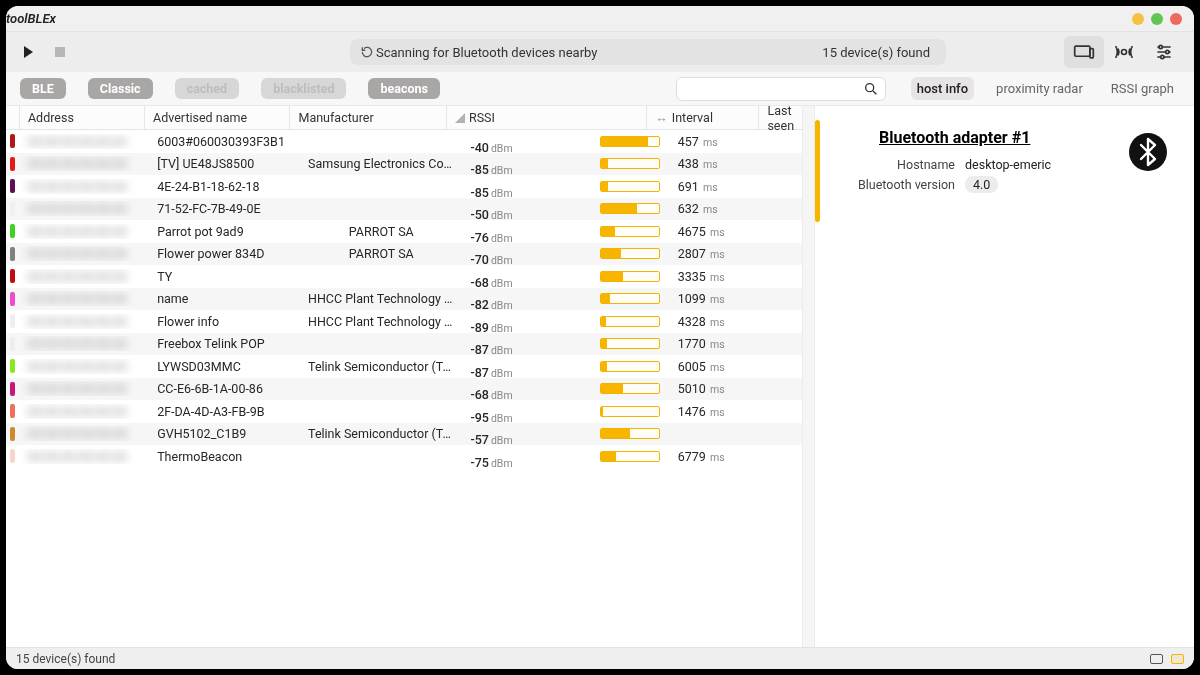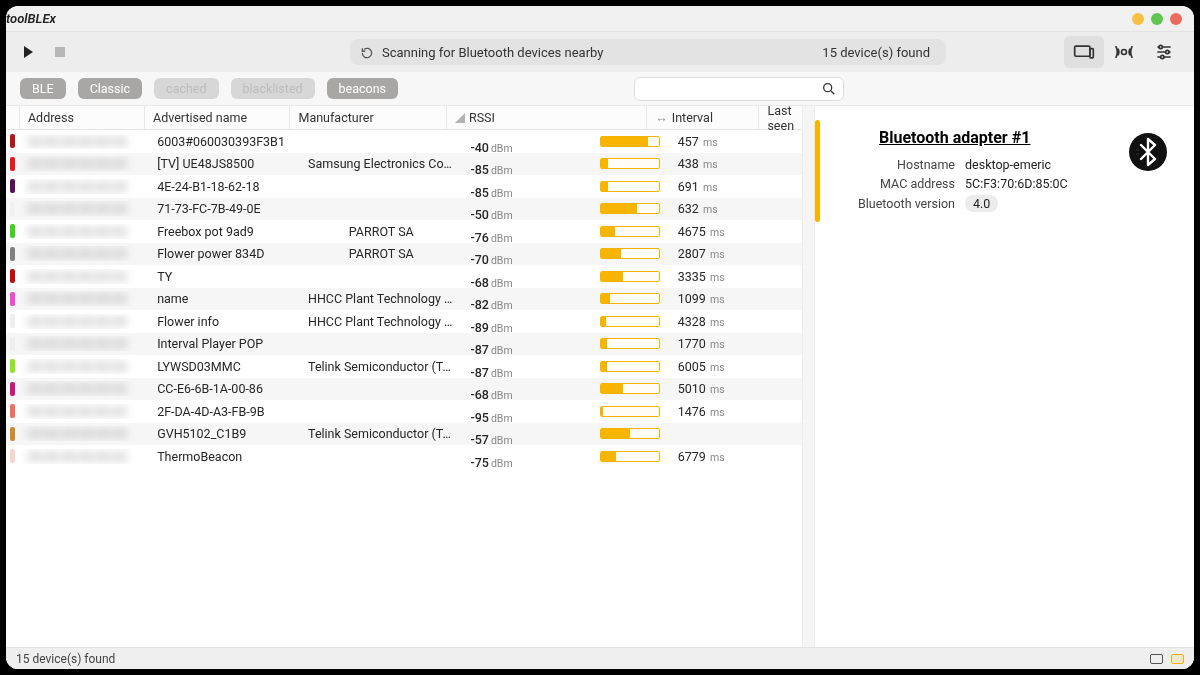--- a/index.html
+++ b/index.html
@@ -9,21 +9,21 @@
   .titlebar { height:26px; background:#f0f0f0; display:flex; align-items:center; justify-content:flex-start; position:relative; border-top-left-radius:12px; border-top-right-radius:12px; border-bottom:1px solid #e2e2e2;font-style:italic;}
   .titlebar .title { font-weight:600; font-size:13px; color:#222; }
   .traffic { position:absolute; right:12px; top:6.5px; display:flex; gap:7px; }
   .tl { width:12px; height:12px; border-radius:50%; }
   .tl.y{background:#f6c142;} .tl.g{background:#61c554;} .tl.r{background:#ed6a5e;}
   
   .toolbar { height:40px; background:#eeeded; display:flex; align-items:center; padding:0 10px; gap:8px; }
   .icon-btn { width:24px; height:24px; display:flex; align-items:center; justify-content:center; color:#333; cursor:pointer; border-radius:6px;}
   .icon-btn.disabled { opacity:.35; }
   .status-pill { flex:0 0 auto; margin-left:270px; background:#e3e3e3; border-radius:8px; height:26px; display:flex; align-items:center; padding:0 16px 0 10px; gap:8px; color:#333; width:596px; justify-content:space-between;}
-  .status-pill .left{display:flex; align-items:flex-end; gap:8px;}
+  .status-pill .left{display:flex; align-items:center; gap:2px;}
   .toolbar .spacer { flex:1; }
   .right-icons { display:flex; gap:0; align-items:center;}
   .right-icons .ricon { width:40px; height:32px; display:flex; align-items:center; justify-content:center; cursor:pointer; border-radius:6px; }
   .right-icons .ricon.active{ background:#e0dfdf; }
   
   .filters { height:34px; background:#f7f7f7; display:flex; align-items:center; padding:0 14px; gap:6px; border-bottom:1px solid #e8e8e8;}
   .chip { padding:3px 12px; border-radius:6px; font-size:12.5px; cursor:pointer; }
   .chip.on { background:#a9a6a6; color:#fff; }
   .chip.off { background:#d8d7d7; color:#bdbdbd; }
   .searchbox { margin-left:230px; width:210px; height:24px; background:#fff; border:1px solid #dcdcdc; border-radius:6px; display:flex; align-items:center; padding:0 6px; }
@@ -126,35 +126,40 @@
             <path stroke="#333" stroke-width="2" fill="none" d="M4 6h16M4 12h16M4 18h16"></path>
             <circle cx="8" cy="6" r="2" fill="#fff" stroke="#333" stroke-width="2"></circle>
             <circle cx="16" cy="12" r="2" fill="#fff" stroke="#333" stroke-width="2"></circle>
             <circle cx="10" cy="18" r="2" fill="#fff" stroke="#333" stroke-width="2"></circle>
           </svg>
       </div>
     </div>
   </div>
 
   <div class="filters">
-    <div id="chips" style="display:flex;gap:12px;">
+    <div id="chips" style="display:flex;gap:22px;font-weight:bold;">
         <span class="chip on">BLE</span>
         <span class="chip on">Classic</span>
         <span class="chip off">cached</span>
         <span class="chip off">blacklisted</span>
         <span class="chip on">beacons</span>
       </div>
     <div class="searchbox">
       <span class="mag">
         <svg width="16" height="16" viewBox="0 0 24 24">
             <circle cx="10" cy="10" r="6" fill="none" stroke="#333" stroke-width="2"></circle>
             <path d="M15 15l5 5" stroke="#333" stroke-width="2"></path>
           </svg>
       </span>
     </div>
+    <div class="tabs" id="tabs">
+        <span class="tab active">host info</span>
+        <span class="tab">proximity radar</span>
+        <span class="tab">RSSI graph</span>
+      </div>
   </div>
 
   <div class="main">
     <div class="tablewrap">
       <div class="headerrow">
         <div class="col-color"></div>
         <div class="col-addr">
             <span>Address</span>
           </div>
         <div class="col-name">
@@ -236,40 +241,40 @@
               </div>
             </div>
             <div class="col-int int">691 <span class="unit">ms</span></div>
             <div class="col-last"></div>
           </div>
           <div class="row">
             <div class="col-color">
               <div class="dot" style="background:#f1efef"></div>
             </div>
             <div class="col-addr"><span class="addr-blur">00:00:00:00:00:00</span></div>
-            <div class="col-name">71-73-FC-7B-49-0E</div>
+            <div class="col-name">71-52-FC-7B-49-0E</div>
             <div class="col-mfr"></div>
             <div class="col-rssi"><span class="rssi-val">
                 <b style="font-weight:500">-50</b> 
                 <span class="unit">dBm</span>
               </span></div>
             <div class="col-bar">
               <div class="bar">
                 <div class="fill" style="width:62%"></div>
               </div>
             </div>
             <div class="col-int int">632 <span class="unit">ms</span></div>
             <div class="col-last"></div>
           </div>
           <div class="row">
             <div class="col-color">
               <div class="dot" style="background:#3fd21e"></div>
             </div>
             <div class="col-addr"><span class="addr-blur">00:00:00:00:00:00</span></div>
-            <div class="col-name">Freebox pot 9ad9</div>
+            <div class="col-name">Parrot pot 9ad9</div>
             <div class="col-mfr">PARROT SA</div>
             <div class="col-rssi"><span class="rssi-val">
                 <b style="font-weight:500">-76</b> 
                 <span class="unit">dBm</span>
               </span></div>
             <div class="col-bar">
               <div class="bar">
                 <div class="fill" style="width:24%"></div>
               </div>
             </div>
@@ -350,21 +355,21 @@
               </div>
             </div>
             <div class="col-int int">4328 <span class="unit">ms</span></div>
             <div class="col-last"></div>
           </div>
           <div class="row">
             <div class="col-color">
               <div class="dot" style="background:#efeeee"></div>
             </div>
             <div class="col-addr"><span class="addr-blur">00:00:00:00:00:00</span></div>
-            <div class="col-name">Interval Player POP</div>
+            <div class="col-name">Freebox Telink POP</div>
             <div class="col-mfr"></div>
             <div class="col-rssi"><span class="rssi-val">
                 <b style="font-weight:500">-87</b> 
                 <span class="unit">dBm</span>
               </span></div>
             <div class="col-bar">
               <div class="bar">
                 <div class="fill" style="width:10%"></div>
               </div>
             </div>
@@ -469,24 +474,20 @@
         </div>
     </div>
     <div class="vtrack"></div>
 
     <div class="side">
       <div class="accent"></div>
       <h3>Bluetooth adapter #1</h3>
       <div class="kv">
           <div class="k">Hostname</div>
           <div class="v">desktop-emeric</div>
-        </div>
-      <div class="kv">
-          <div class="k">MAC address</div>
-          <div class="v">5C:F3:70:6D:85:0C</div>
         </div>
       <div class="kv">
           <div class="k">Bluetooth version</div>
           <div class="v pill">4.0</div>
         </div>
       <div class="bt-icon">
         <svg width="40" height="40" viewBox="0 0 40 40">
             <circle cx="20" cy="20" r="19" fill="#111"></circle>
             <path d="M13 13 L27 27 L20 33 L20 7 L27 13 L13 27" fill="none" stroke="#fff" stroke-width="2.4" stroke-linejoin="round" stroke-linecap="round"></path>
           </svg>

